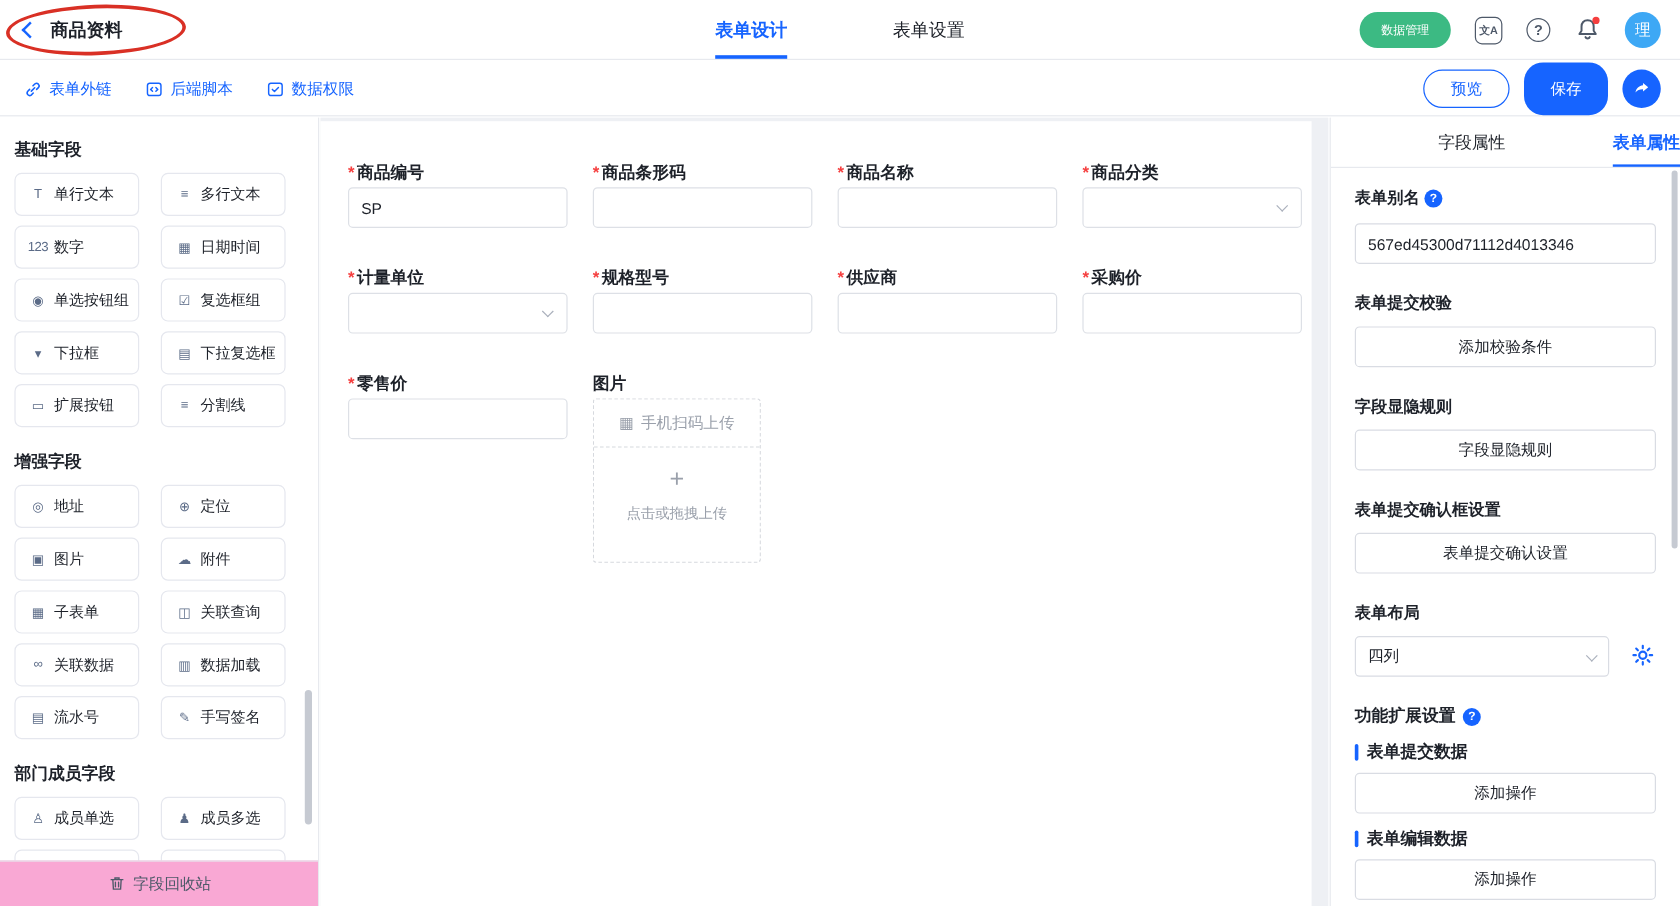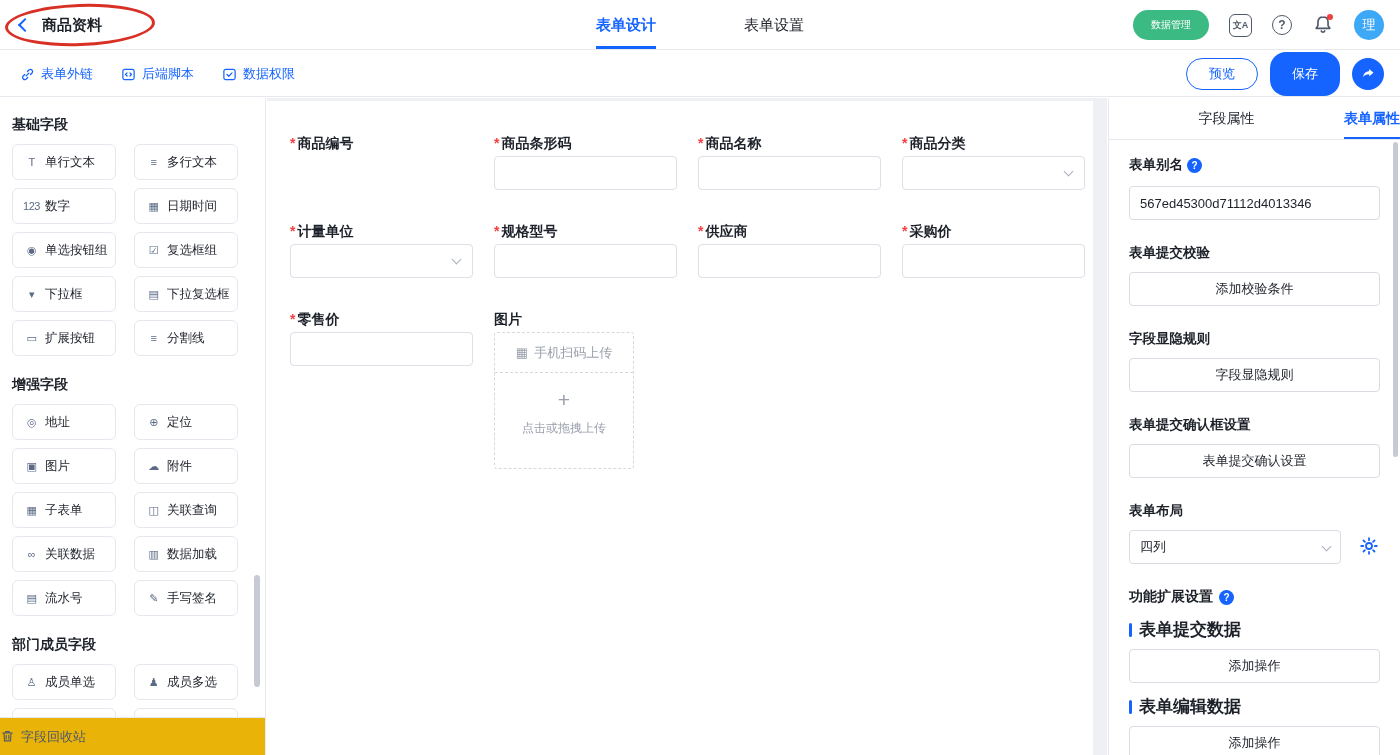--- a/index.html
+++ b/index.html
@@ -37,21 +37,21 @@
   
   .sidebar { position:absolute; left:0; top:98px; width:266px; height:657px; background:#fff; border-right:1px solid #e7e9ee; overflow:hidden; }
   .sb-inner { padding:18px 12px 0 12px; }
   .sec-title { font-size:14px; font-weight:700; color:#1d2129; margin-bottom:10px; }
   .sec-title.mt { margin-top:20px; }
   .f-grid { display:grid; grid-template-columns:104px 104px; column-gap:18px; row-gap:8px; }
   .f-grid.partial { margin-top:8px; }
   .f-item { display:flex; align-items:center; gap:5px; height:36px; padding-left:10px; border:1px solid #e5e7ee; border-radius:6px; background:#fff; cursor:pointer; }
   .f-ic { flex:none; width:17px; text-align:center; font-size:11px; color:#5b6b87; letter-spacing:-0.5px; }
   .f-lb { font-size:12.5px; color:#1d2129; white-space:nowrap; }
-  .recycle { position:absolute; left:0; bottom:0; width:266px; height:38px; background:#eab308; border-top:1px solid #e7e9ee; display:flex; align-items:center; gap:6px; font-size:13px; color:#4e5969; z-index:2; cursor:pointer; }
+  .recycle { position:absolute; left:0; bottom:0; width:266px; height:38px; background:#f9a8d4; border-top:1px solid #e7e9ee; display:flex; align-items:center; justify-content:center; gap:6px; font-size:13px; color:#4e5969; z-index:2; cursor:pointer; }
   .thumb { position:absolute; width:6px; border-radius:3px; background:#c6cad2; cursor:grab; }
   .sb-thumb { right:5px; top:477px; height:112px; }
 
   
   .main { position:absolute; left:267px; top:98px; width:840px; height:657px; background:#eef0f4; }
   .canvas { position:absolute; left:0; top:3px; width:826px; height:654px; background:#fff; overflow:hidden; }
   .form-grid { display:grid; grid-template-columns:repeat(4,183px); column-gap:21px; row-gap:31px; align-items:start; padding:32px 0 0 23px; }
   .fld-label { display:flex; gap:2px; font-size:14px; font-weight:600; color:#1d2129; line-height:20px; margin-bottom:3px; }
   .req { color:#f53f3f; }
   .inp { width:100%; height:34px; border:1px solid #dde0e6; border-radius:4px; padding:0 10px; font-size:13px; color:#1d2129; background:#fff; outline:none; font-family:inherit; }
@@ -77,21 +77,21 @@
   .help { width:15px; height:15px; border-radius:50%; background:#1664ff; color:#fff; font-size:10px; font-weight:700; display:inline-flex; align-items:center; justify-content:center; cursor:pointer; }
   .p-input { width:100%; height:34px; border:1px solid #d9dce3; border-radius:4px; padding:0 10px; font-size:13px; color:#1d2129; margin-bottom:24px; outline:none; font-family:inherit; }
   .p-btn { display:block; width:100%; height:34px; border:1px solid #d9dce3; border-radius:4px; background:#fff; font-size:13px; color:#1d2129; margin-bottom:24px; cursor:pointer; font-family:inherit; }
   .p-btn.mb12 { margin-bottom:12px; }
   .p-btn.mb0 { margin-bottom:0; }
   .layout-row { display:flex; align-items:center; justify-content:space-between; margin-bottom:24px; }
   .layout-sel { position:relative; width:212px; height:34px; border:1px solid #d9dce3; border-radius:4px; display:flex; align-items:center; padding:0 10px; font-size:13px; color:#1d2129; cursor:pointer; }
   .layout-sel .chev { position:absolute; right:10px; top:12px; }
   .gear-btn { width:22px; height:22px; border:none; background:transparent; padding:0; cursor:pointer; }
   .ext-label { display:flex; align-items:center; gap:6px; font-size:14px; font-weight:700; color:#1d2129; margin-bottom:12px; }
-  .sub-label { display:flex; align-items:center; gap:7px; font-size:17px; font-weight:700; color:#1d2129; margin-bottom:8px; }
+  .sub-label { display:flex; align-items:center; gap:7px; font-size:14px; font-weight:700; color:#1d2129; margin-bottom:8px; }
   .bar { width:3px; height:14px; background:#1664ff; border-radius:1.5px; }
   .rp-thumb { right:2px; top:44px; height:315px; width:5px; }
 </style>
 </head>
 <body>
 
 <div class="app">
 
   <header class="topbar">
     <div class="tb-left">
@@ -298,20 +298,21 @@
 
   <main class="main">
     <div class="canvas">
       <div class="form-grid">
 
         <div class="fld">
           <div class="fld-label">
               <span class="req">*</span>
               <span>商品编号</span>
             </div>
+          <input class="inp" value="SP" style="">
         </div>
 
         <div class="fld">
           <div class="fld-label">
               <span class="req">*</span>
               <span>商品条形码</span>
             </div>
           <input class="inp" value="" style="">
         </div>
 

